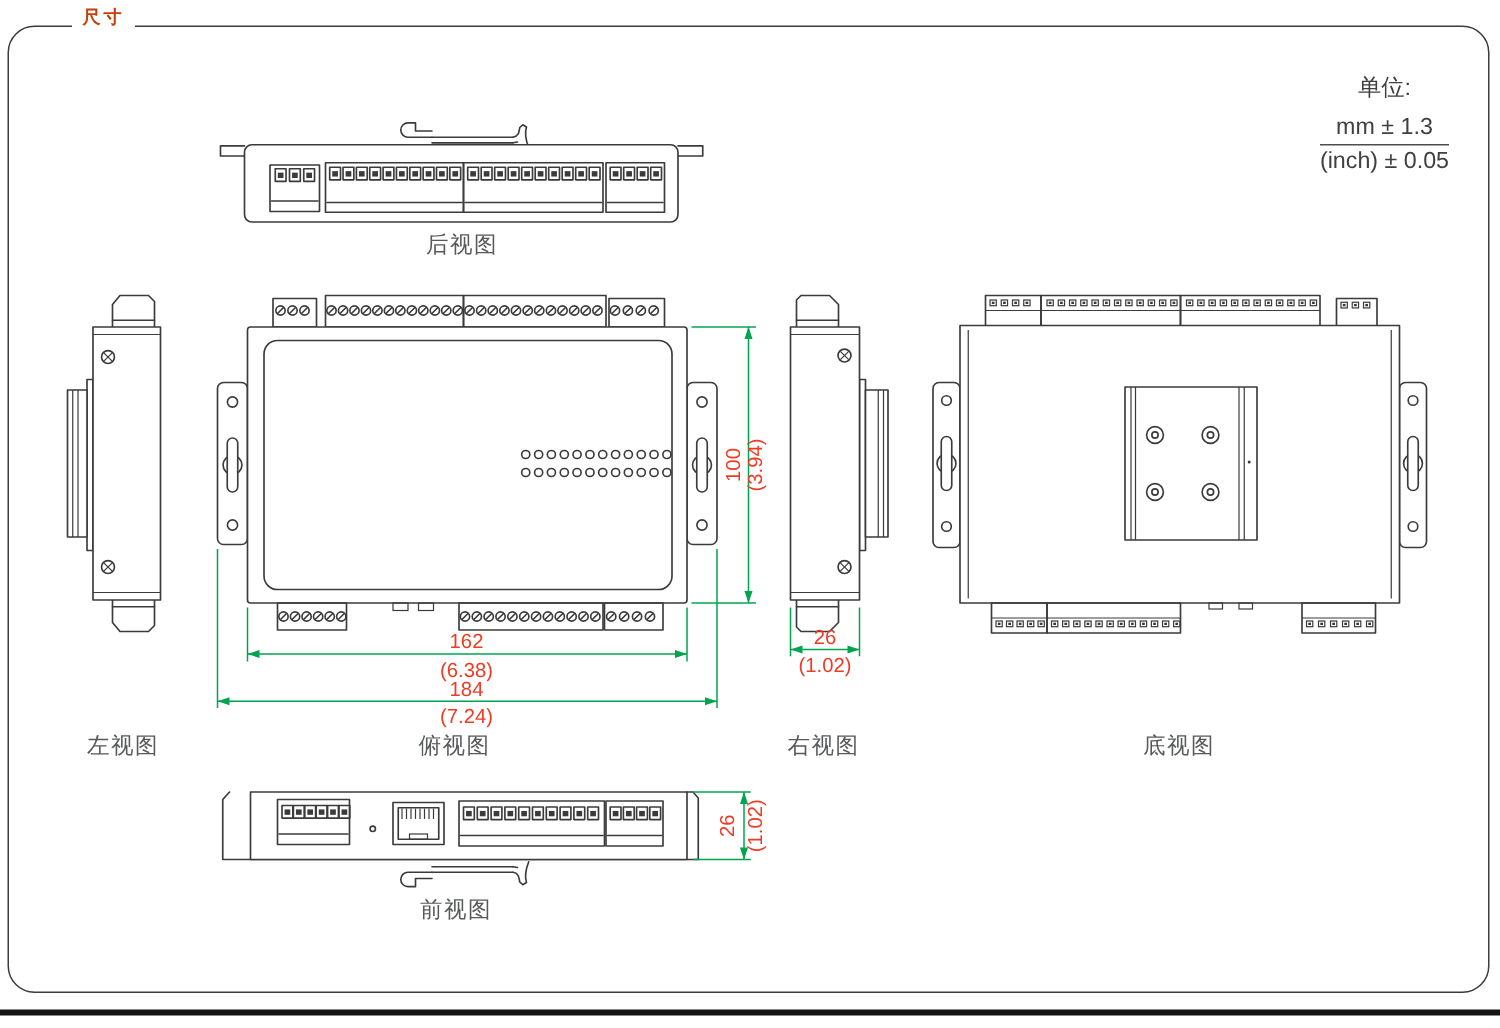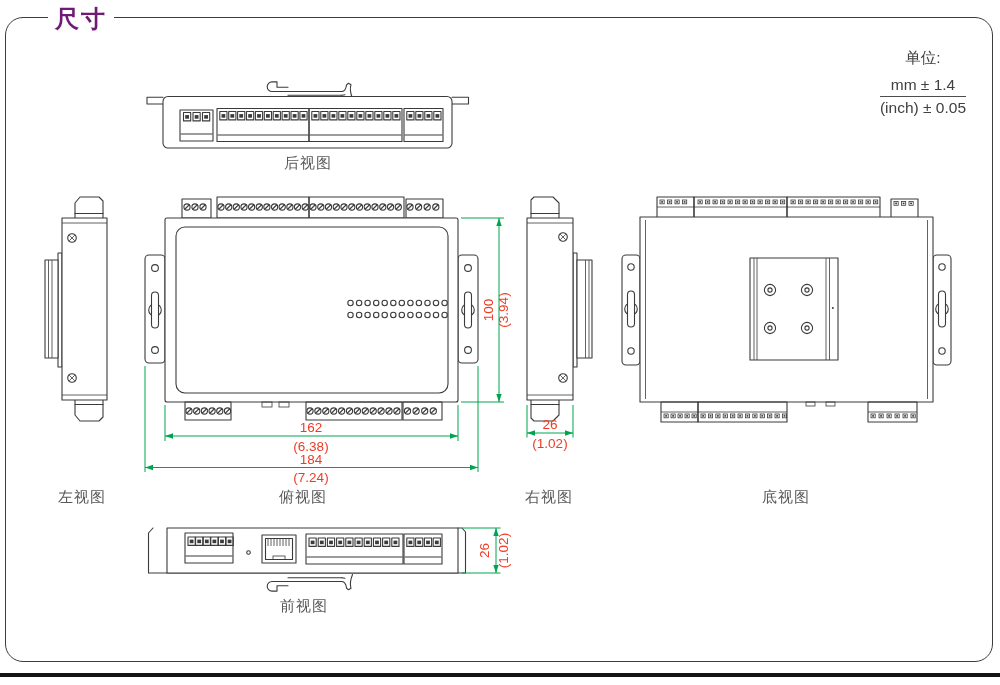--- a/index.html
+++ b/index.html
@@ -1,21 +1,21 @@
 <!DOCTYPE html>
 <html><head>
 <meta charset="utf-8">
 <style>
   html,body{margin:0;padding:0;background:#fff;}
   .page{position:relative;width:1000px;height:685px;background:#fff;overflow:hidden;
         font-family:"Liberation Sans",sans-serif;}
   .frame{position:absolute;left:5px;top:17px;width:986px;height:643px;
          border:1.6px solid #3c3c3c;border-radius:18px;}
   .page-title{position:absolute;left:48px;top:3px;padding:0 7px;background:#fff;
-              color:#701a75;font-size:24px;font-weight:bold;letter-spacing:2px;text-align:center;}
+              color:#c2410c;font-size:12px;font-weight:bold;letter-spacing:2px;text-align:center;}
   .unit-block{position:absolute;right:34px;top:48px;display:flex;align-items:center;
               gap:7px;color:#404040;font-size:15.5px;flex-direction:column;}
   .fraction{display:inline-flex;flex-direction:column;text-align:center;}
   .fraction .num{padding:0 6px 2px;border-bottom:1.6px solid #4d4d4f;}
   .fraction .den{padding-top:2px;}
   .bottom-bar{position:absolute;left:0;top:673px;width:1000px;height:4px;background:#141414;}
   svg{position:absolute;left:0;top:0;}
   .ln{fill:none;stroke:#3b3b3b;stroke-width:1.1;stroke-linejoin:round;stroke-linecap:round;}
   .lnw{fill:#fff;stroke:#3b3b3b;stroke-width:1.1;stroke-linejoin:round;}
   .thin{fill:none;stroke:#3b3b3b;stroke-width:0.8;}
@@ -28,21 +28,21 @@
 </head>
 <body>
 
 <div class="page">
   <div class="frame"></div>
   <div class="page-title">尺寸</div>
 
   <div class="unit-block">
     <span>单位:</span>
     <span class="fraction">
-      <span class="num">mm ± 1.4</span>
+      <span class="num">mm ± 1.3</span>
       <span class="den">(inch) ± 0.05</span>
     </span>
   </div>
 
   <svg width="1000" height="685" viewBox="0 0 1000 685">
     <defs>
       <g id="tsq">
           <rect class="ln" x="0" y="0" width="7.2" height="8.4"></rect>
           <rect class="fillDark" x="1.7" y="2.6" width="3.8" height="3.6"></rect>
         </g>

